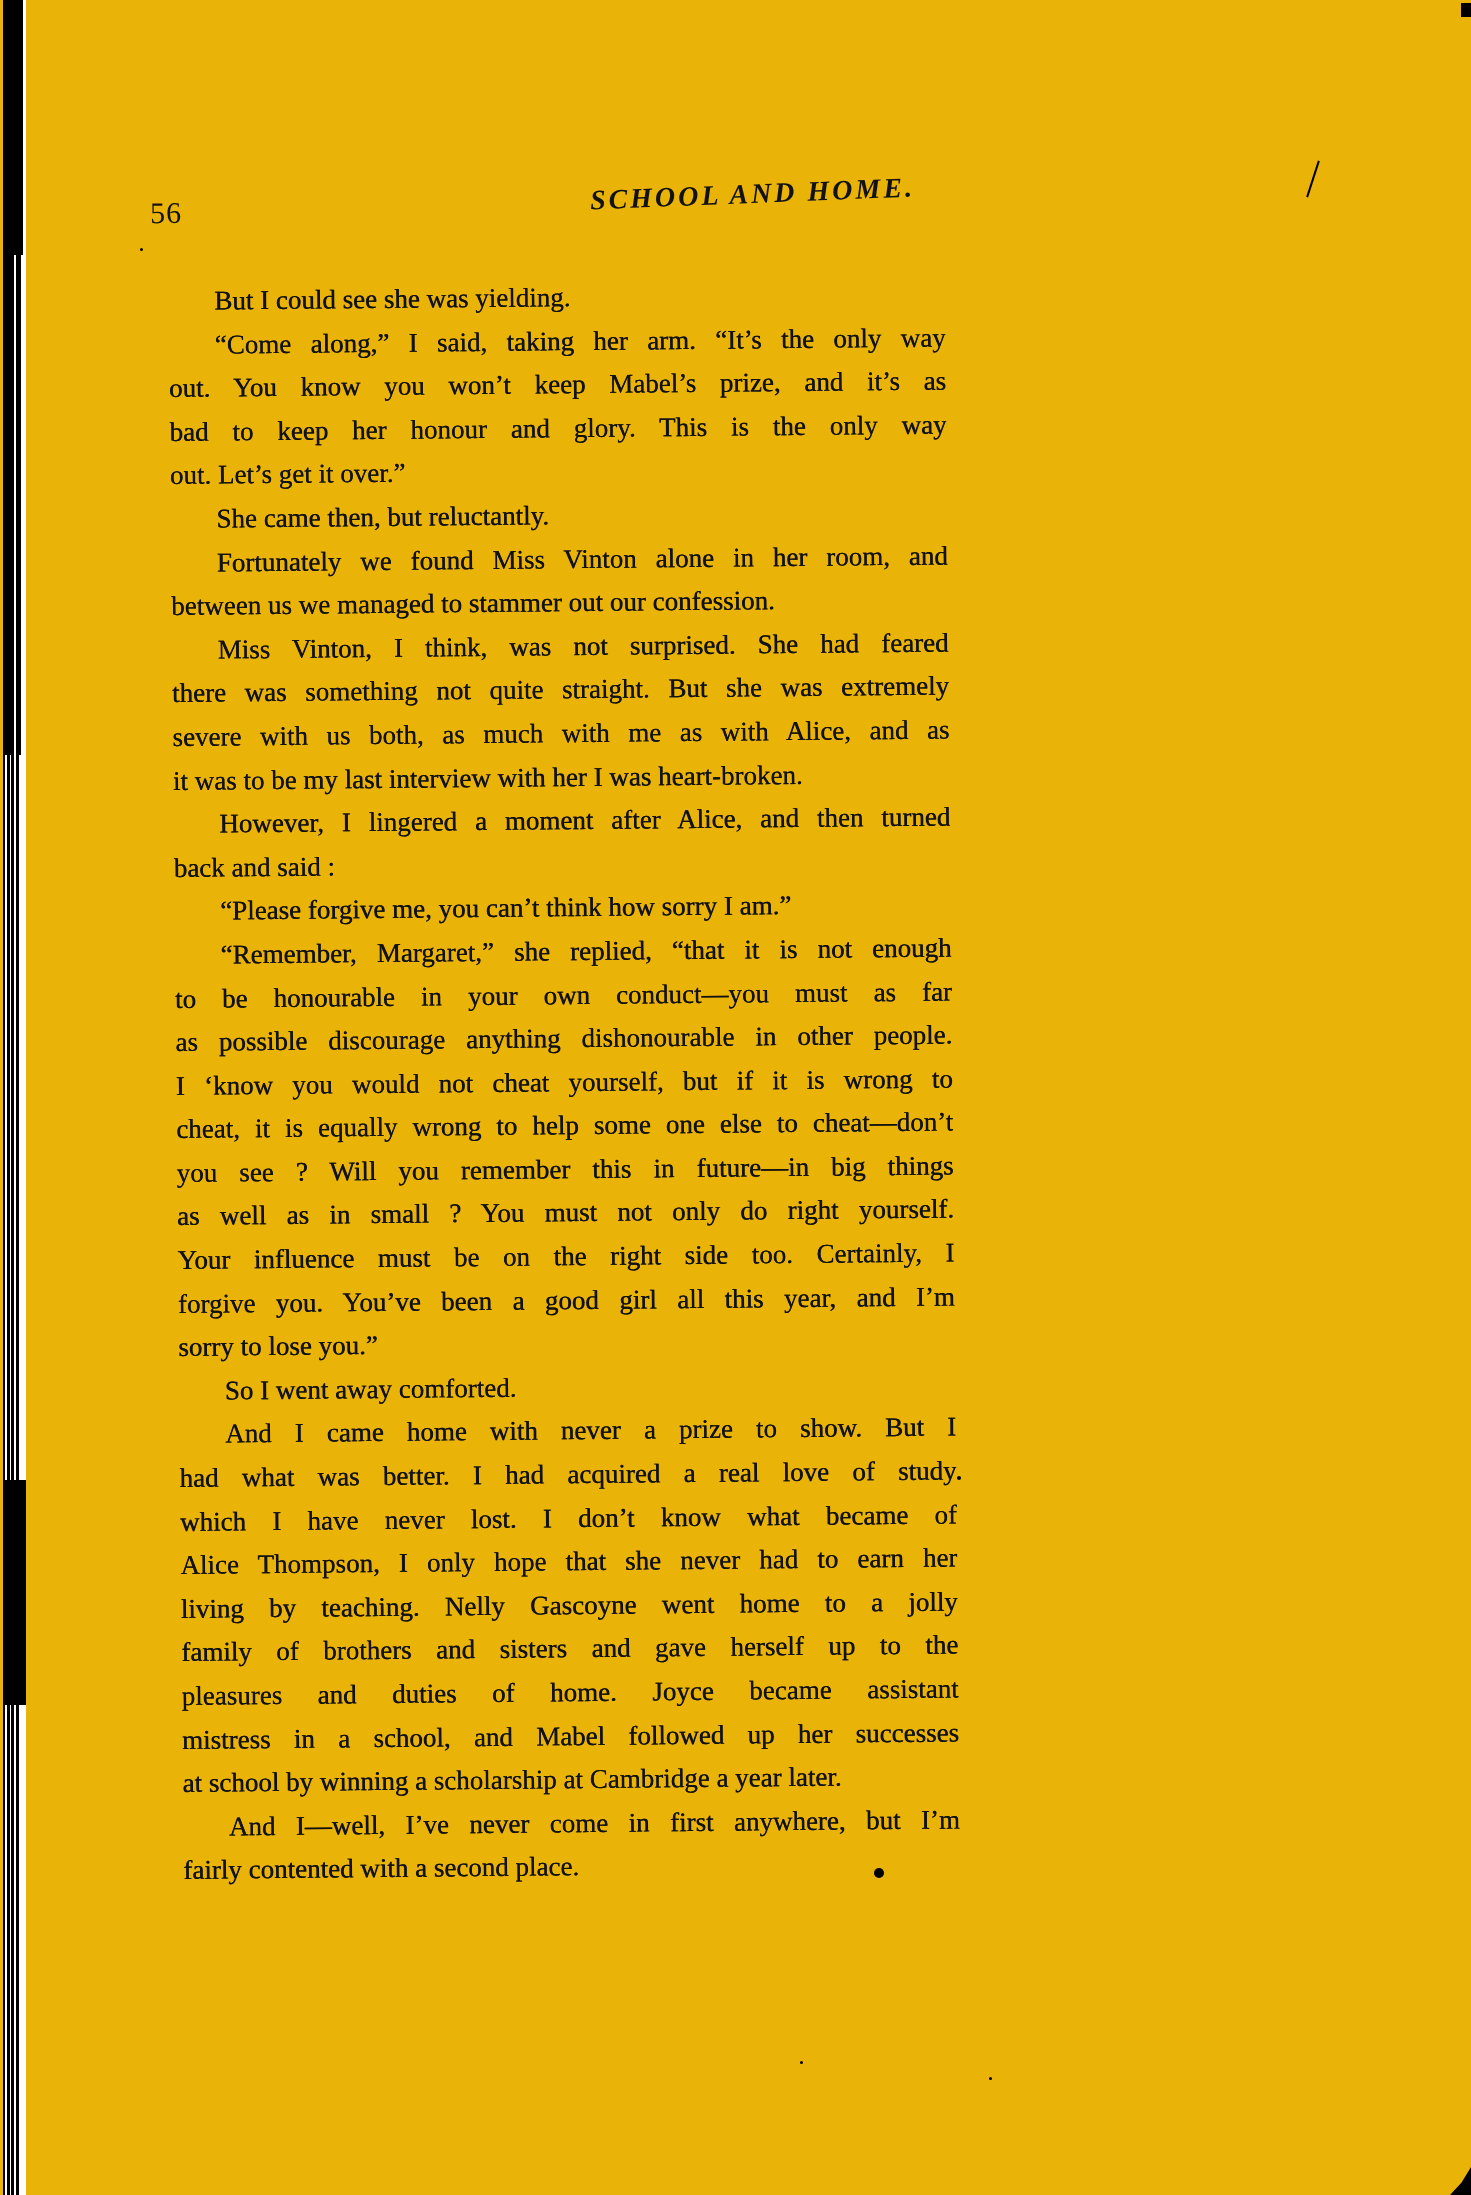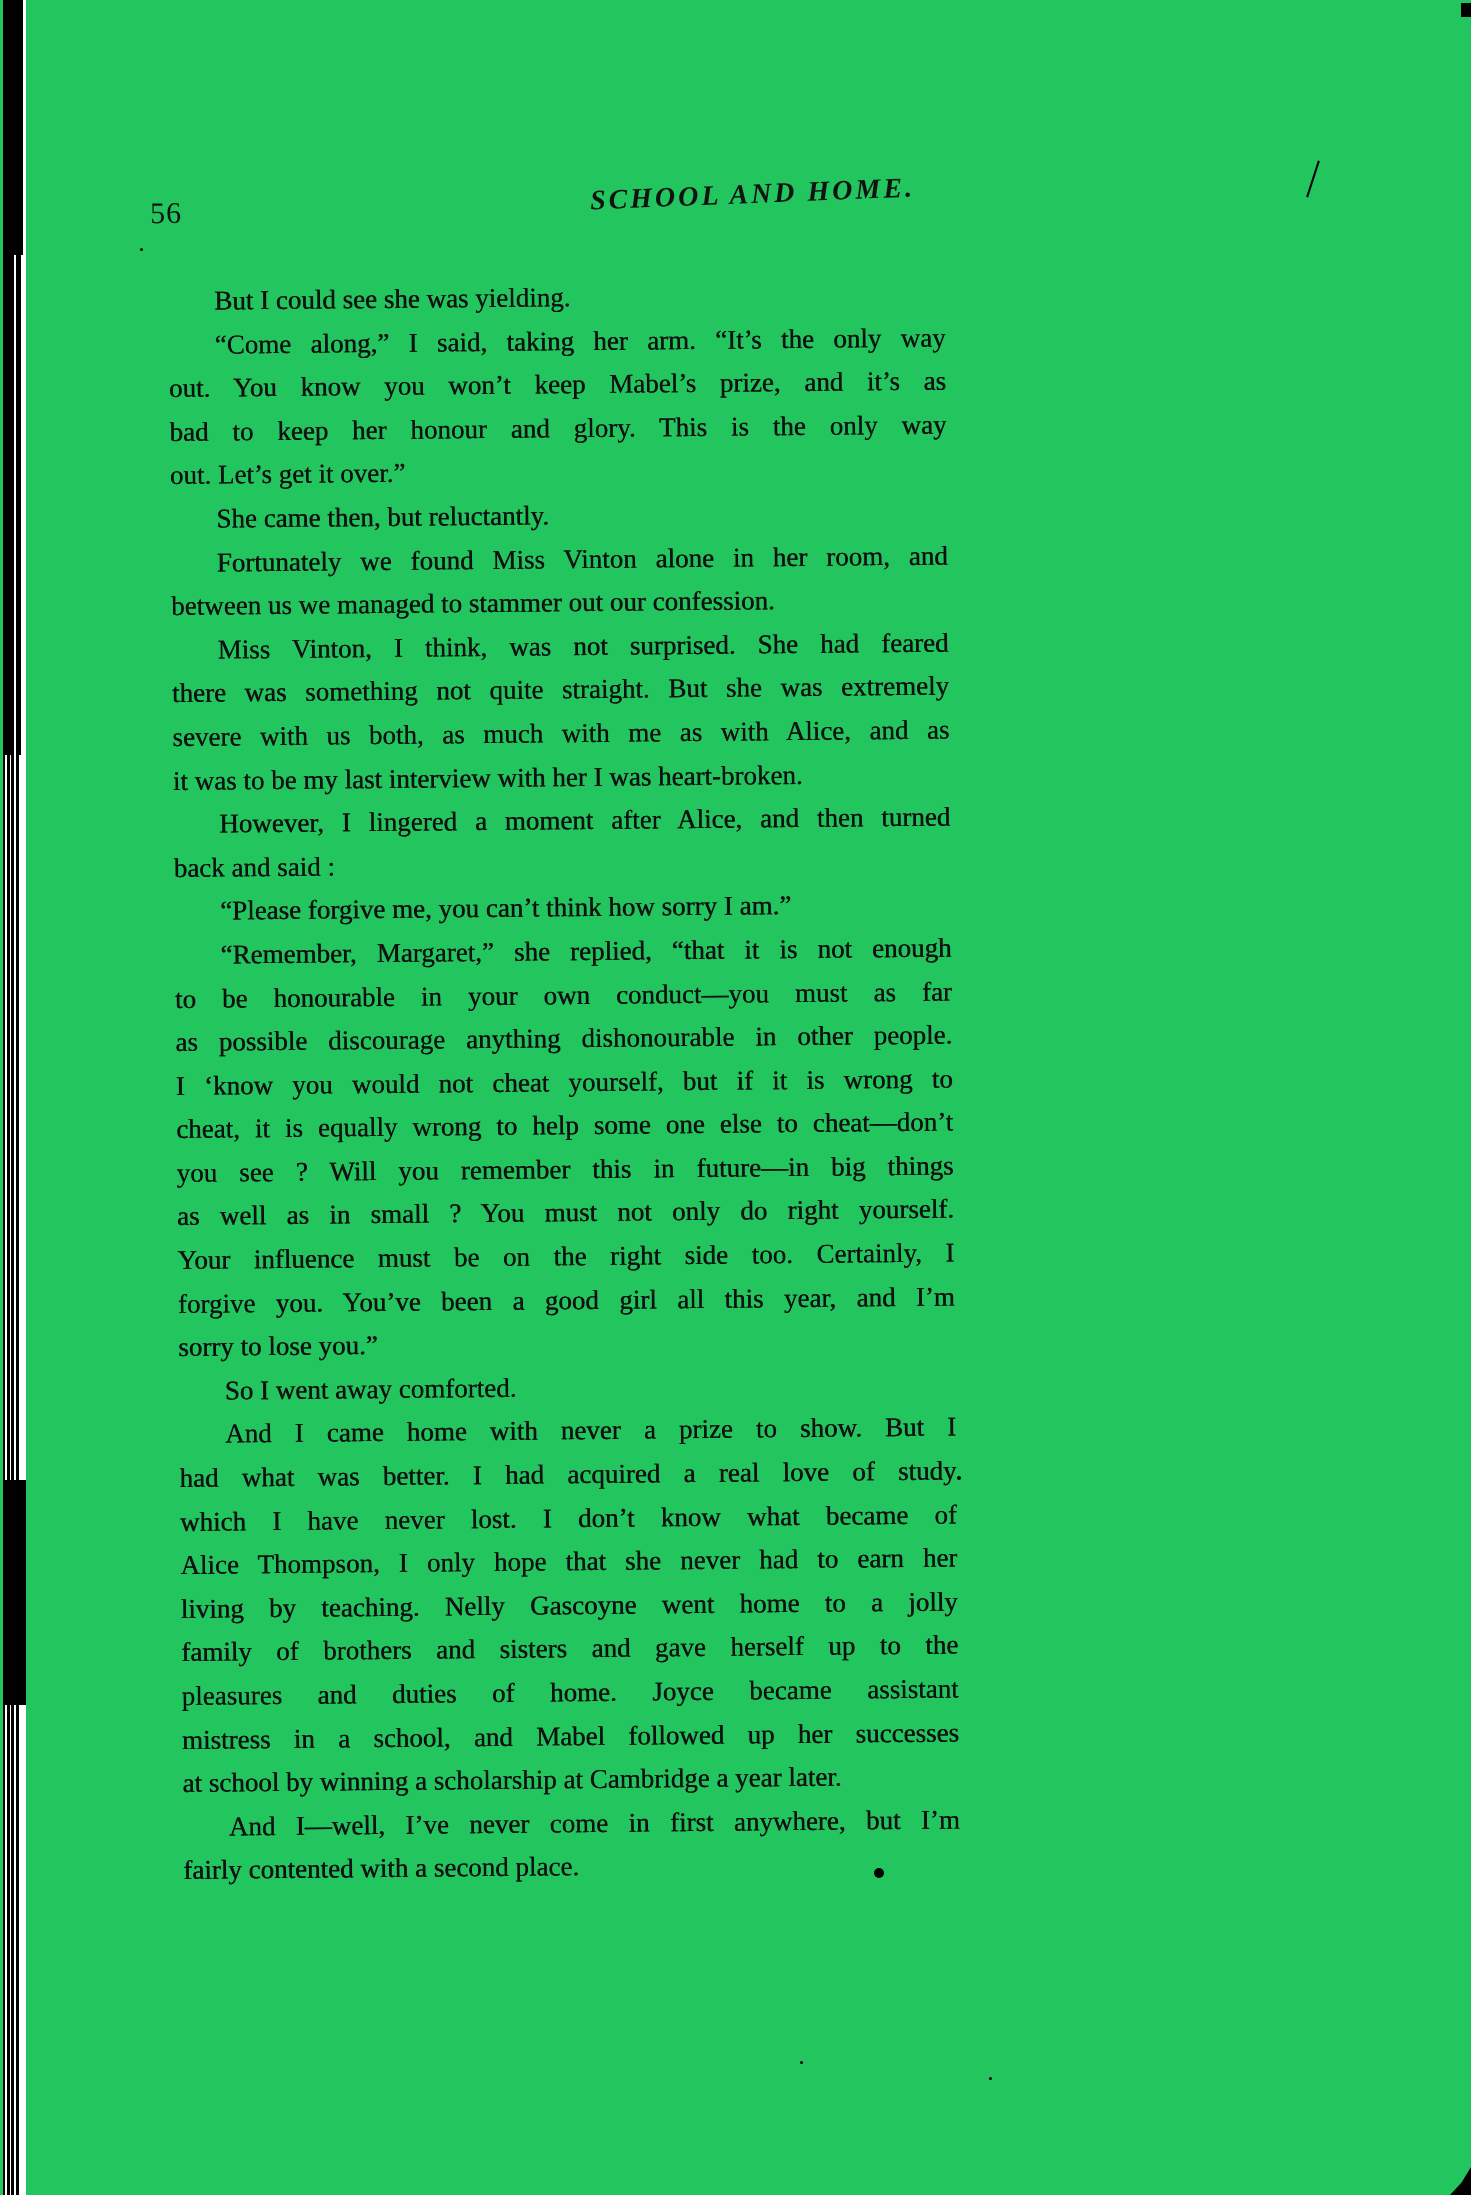--- a/index.html
+++ b/index.html
@@ -1,20 +1,20 @@
 <!DOCTYPE html>
 <html><head>
 <meta charset="utf-8">
 <style>
   html, body { margin: 0; padding: 0; background: #ffffff; }
   #page {
     position: relative;
     width: 1471px;
     height: 2195px;
-    background: #22c55e;
+    background: #eab308;
     overflow: hidden;
     font-family: "Liberation Serif", serif;
     color: #121212;
   }
 
   
   .bar-base {
     position: absolute; left: 3px; top: 0; width: 23px; height: 2195px;
     background: repeating-linear-gradient(90deg,
       #000 0 2px, #fff 2px 4px, #000 4px 7px, #fff 7px 8px,

